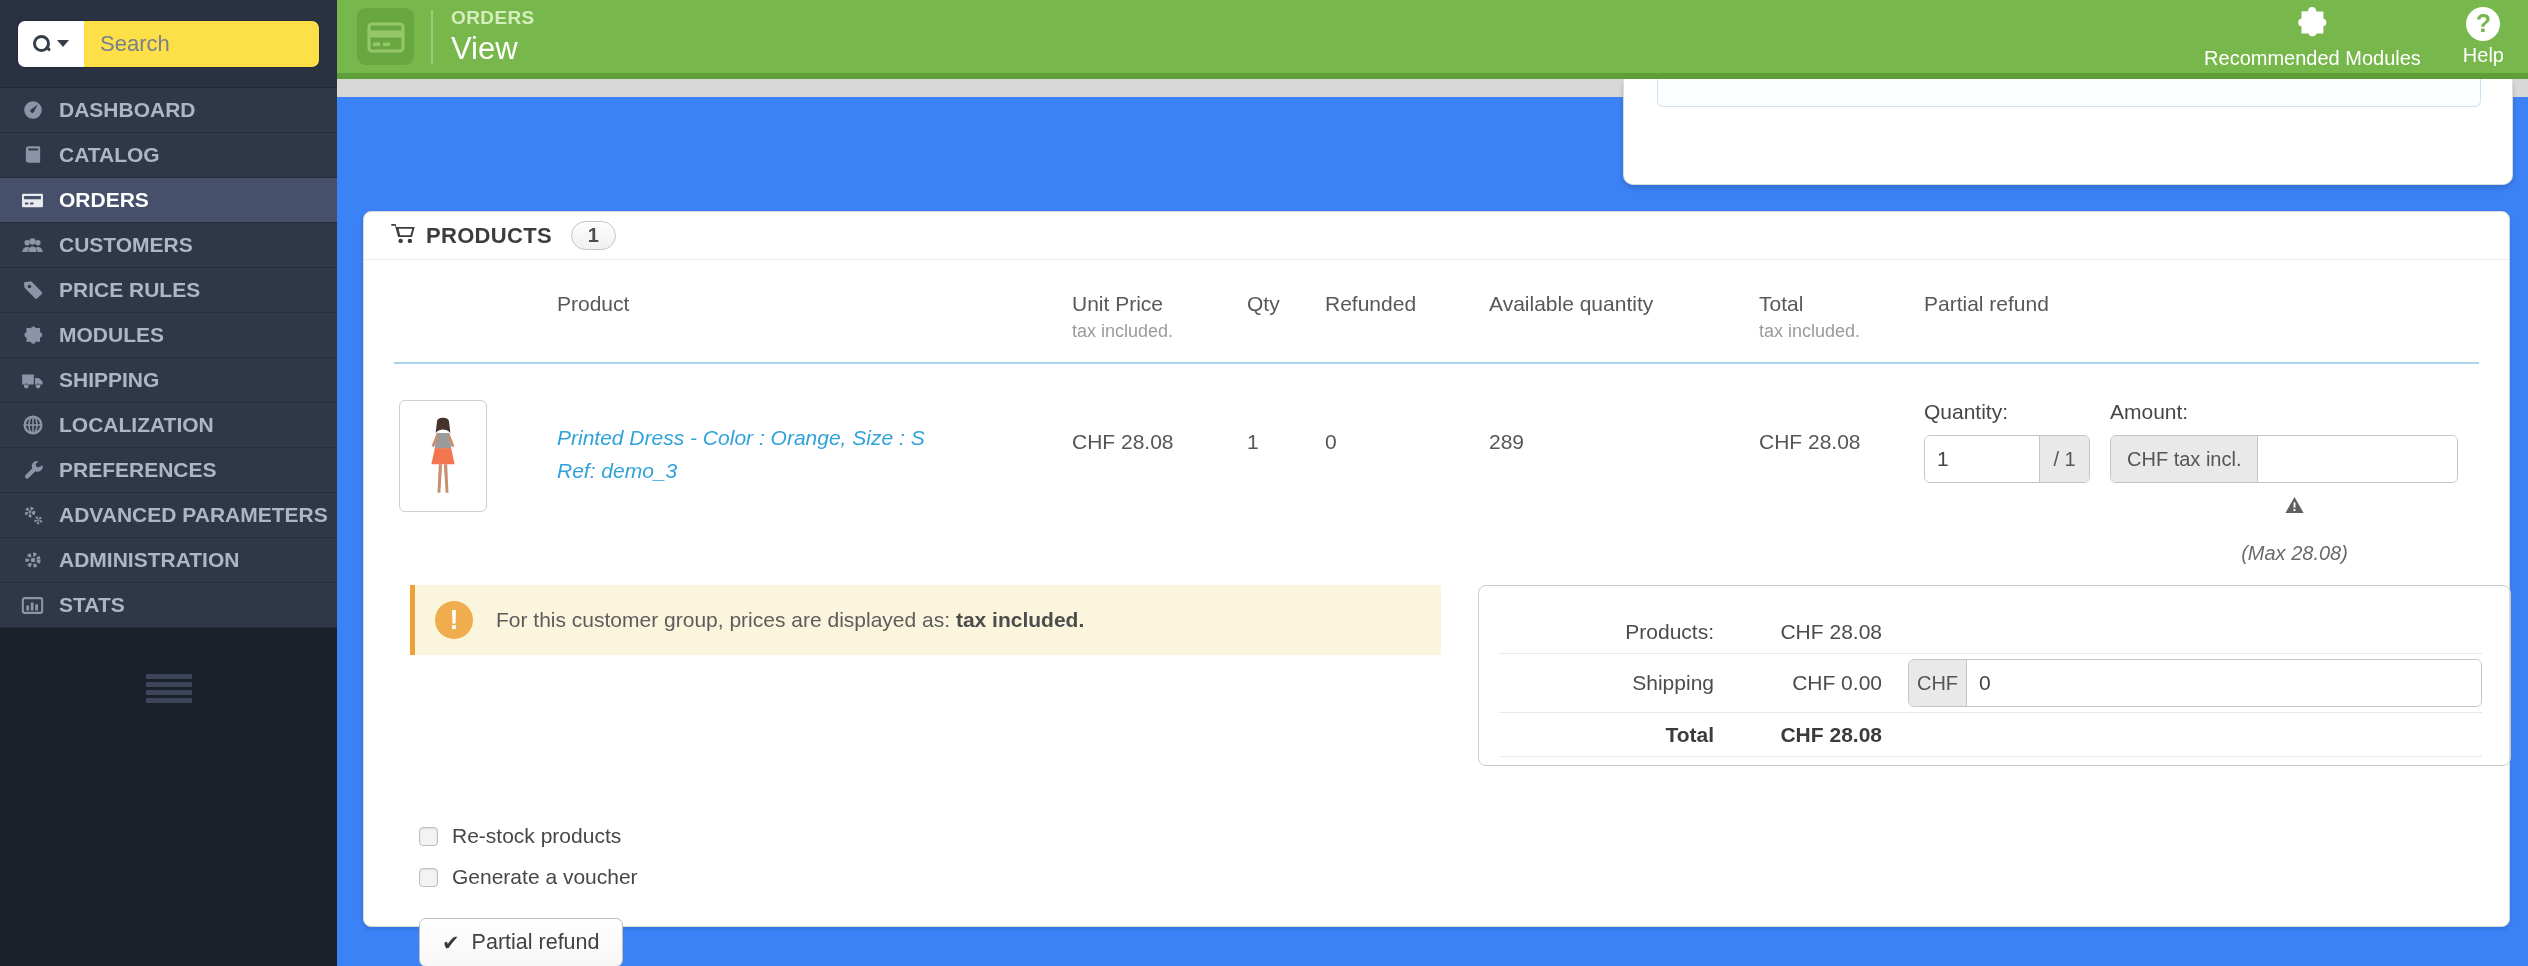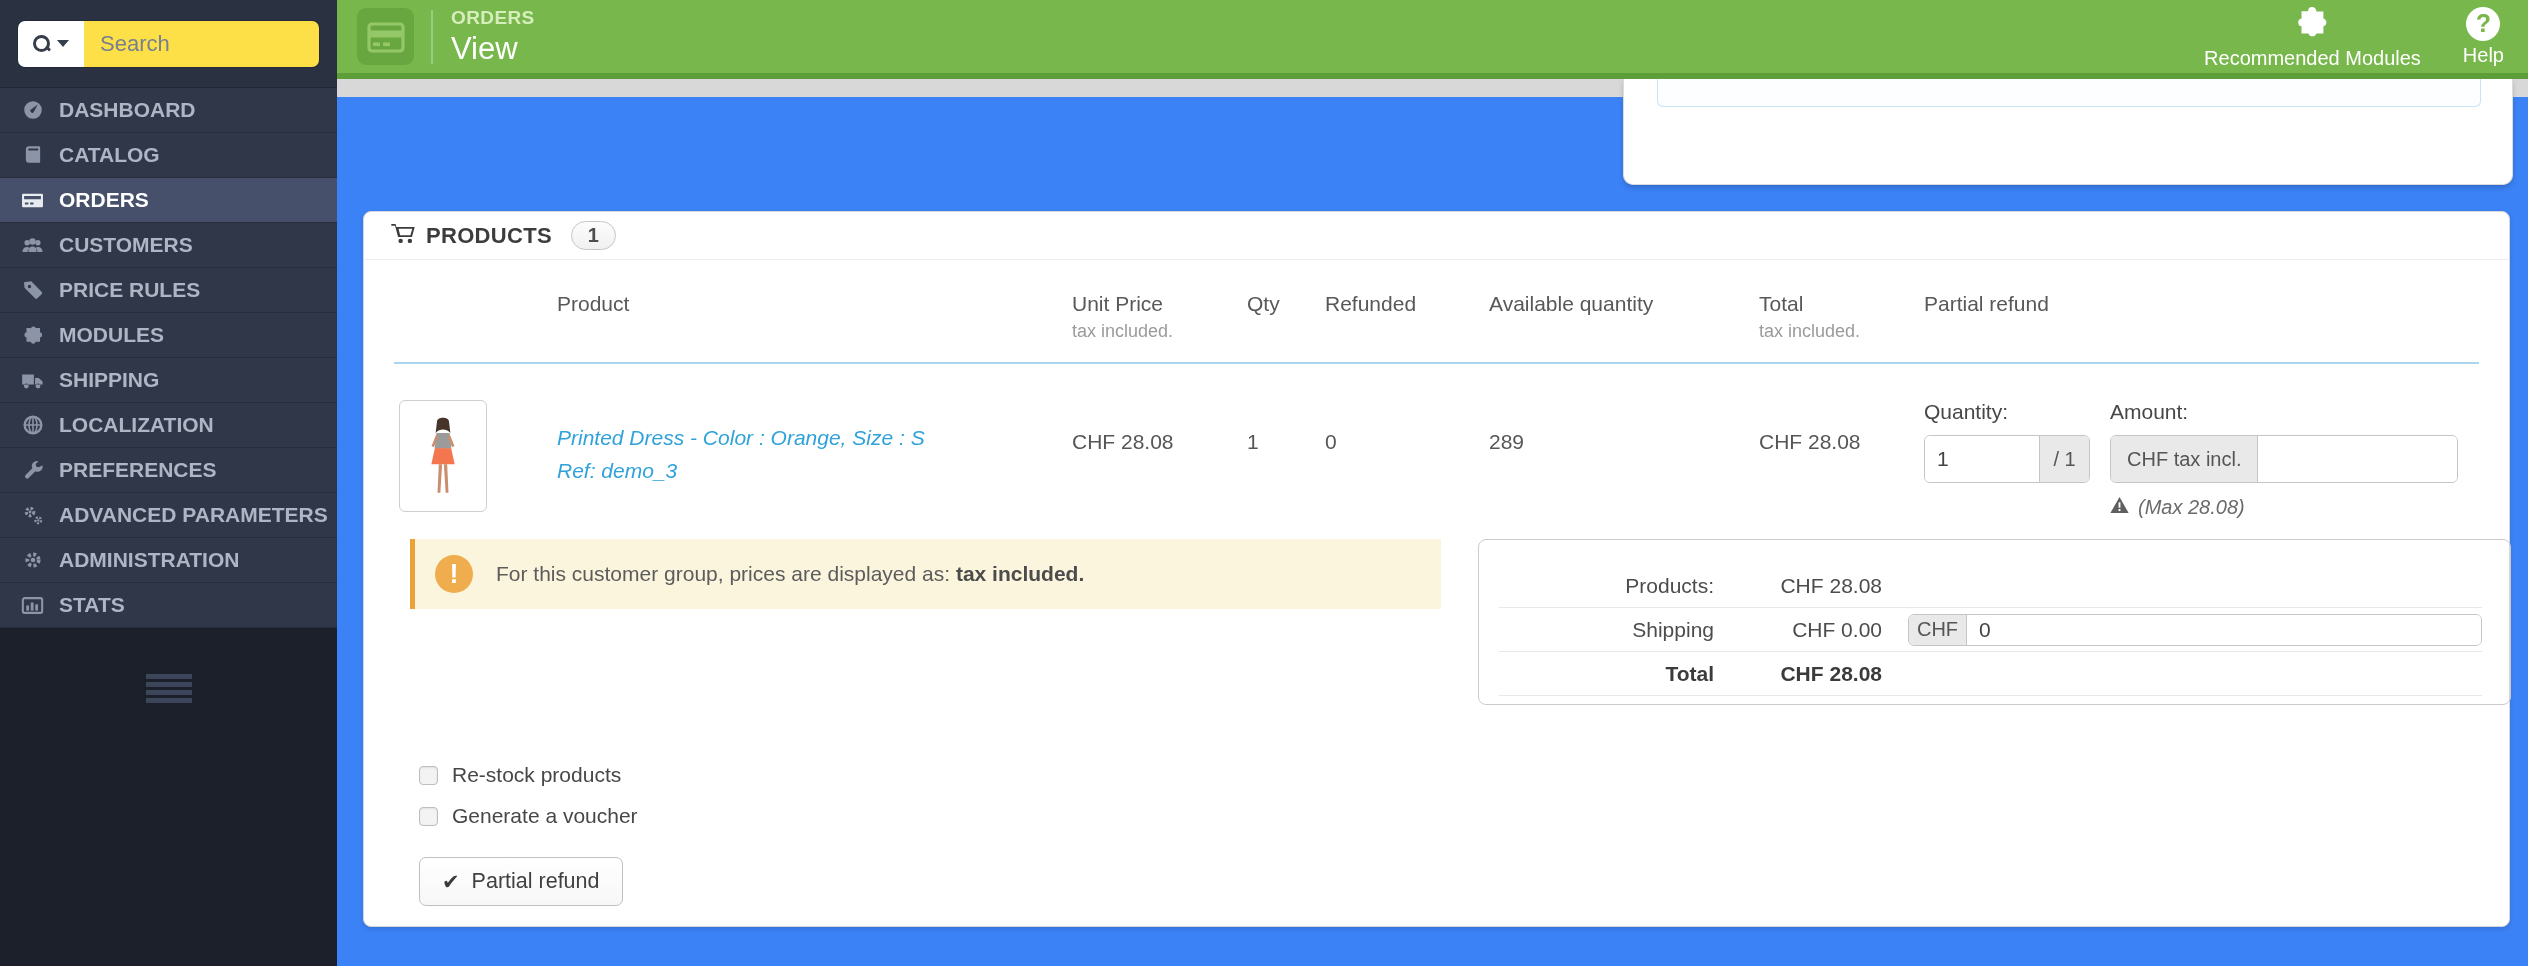--- a/index.html
+++ b/index.html
@@ -66,33 +66,33 @@
   .fglabel{font-size:21px;color:#474747;margin-bottom:11px;display:block;}
   .igroup{display:flex;border:1px solid #c5c5c5;border-radius:6px;overflow:hidden;height:48px;background:#fff;}
   .igroup input{border:none;outline:none;font-size:21px;color:#444;padding:0 12px;min-width:0;font-family:inherit;}
   .qty-group{width:166px;}
   .qty-group input{width:116px;}
   .addon{background:#e9e9e9;color:#555;display:flex;align-items:center;justify-content:center;font-size:20px;flex:none;}
   .addon.right{border-left:1px solid #c5c5c5;width:50px;}
   .addon.left{border-right:1px solid #c5c5c5;padding:0 16px;}
   .amt-group{width:348px;}
   .amt-group input{flex:1;}
-  .max-note{margin-top:13px;margin-left:186px;display:flex;align-items:center;gap:9px;color:#6a6a6a;font-style:italic;font-size:20px;}
+  .max-note{margin-top:13px;margin-left:186px;display:flex;align-items:center;gap:23px;color:#6a6a6a;font-style:italic;font-size:20px;flex-direction:column;}
   
   .nt-row{display:flex;align-items:flex-start;margin:20px 0 0 16px;}
   .notice{width:1031px;flex:none;background:#fcf5dd;border-left:5px solid #eba338;padding:0 20px;display:flex;align-items:center;gap:23px;height:70px;}
   .notice-icon{width:38px;height:38px;border-radius:50%;background:#f0ad4e;color:#fff;font-weight:bold;font-size:27px;display:flex;align-items:center;justify-content:center;flex:none;}
   .notice-text{font-size:21px;color:#5c5c5c;}
   .notice-text b{color:#4c4c4c;}
   .totals{margin-left:37px;width:1033px;flex:none;border:1px solid #cbcbcb;border-radius:8px;padding:24px 28px 8px 20px;}
   .t-line{display:flex;align-items:center;min-height:44px;border-bottom:1px solid #e8e8e8;padding:5px 0;}
   .t-label{width:215px;text-align:right;color:#4c4c4c;font-size:21px;flex:none;}
   .t-value{width:168px;text-align:right;color:#4c4c4c;font-size:21px;flex:none;}
   .t-line.total .t-label,.t-line.total .t-value{font-weight:bold;color:#3b3b3b;}
-  .ship-group{margin-left:26px;flex:1;height:32px;}
+  .ship-group{margin-left:26px;flex:1;height:48px;}
   .ship-group .addon.left{width:58px;padding:0;}
   .ship-group input{flex:1;}
   
   .options{margin:58px 0 0 25px;}
   .opt-row{display:flex;align-items:center;gap:14px;margin-bottom:17px;font-size:21px;color:#474747;}
   .opt-row input[type=checkbox]{appearance:none;-webkit-appearance:none;width:19px;height:19px;border:1px solid #bdbdbd;border-radius:4px;background:#f3f3f3;box-shadow:inset 0 1px 2px rgba(0,0,0,.08);margin:0;cursor:pointer;}
   .submit-btn{margin:12px 0 0 25px;display:inline-flex;align-items:center;gap:12px;border:1px solid #bfbfbf;background:linear-gradient(#ffffff,#f7f7f7);border-radius:7px;padding:11px 22px;font-size:21.5px;color:#414141;cursor:pointer;font-family:inherit;}
   .submit-btn .chk{font-size:21px;color:#3a3a3a;}
 </style>
 </head>

